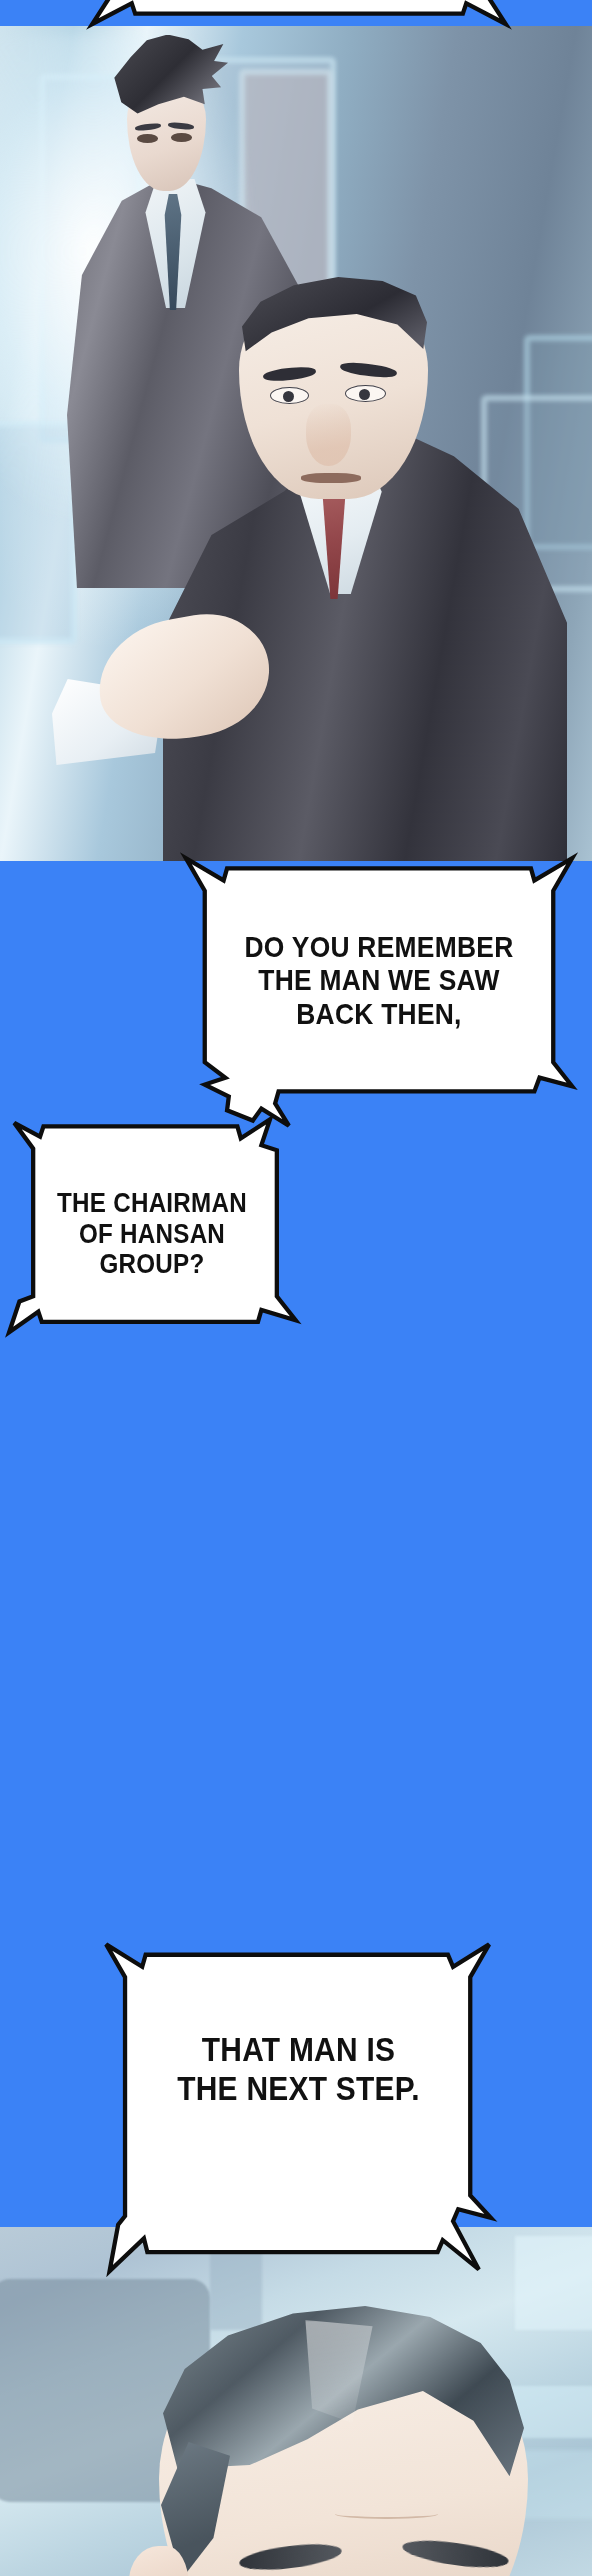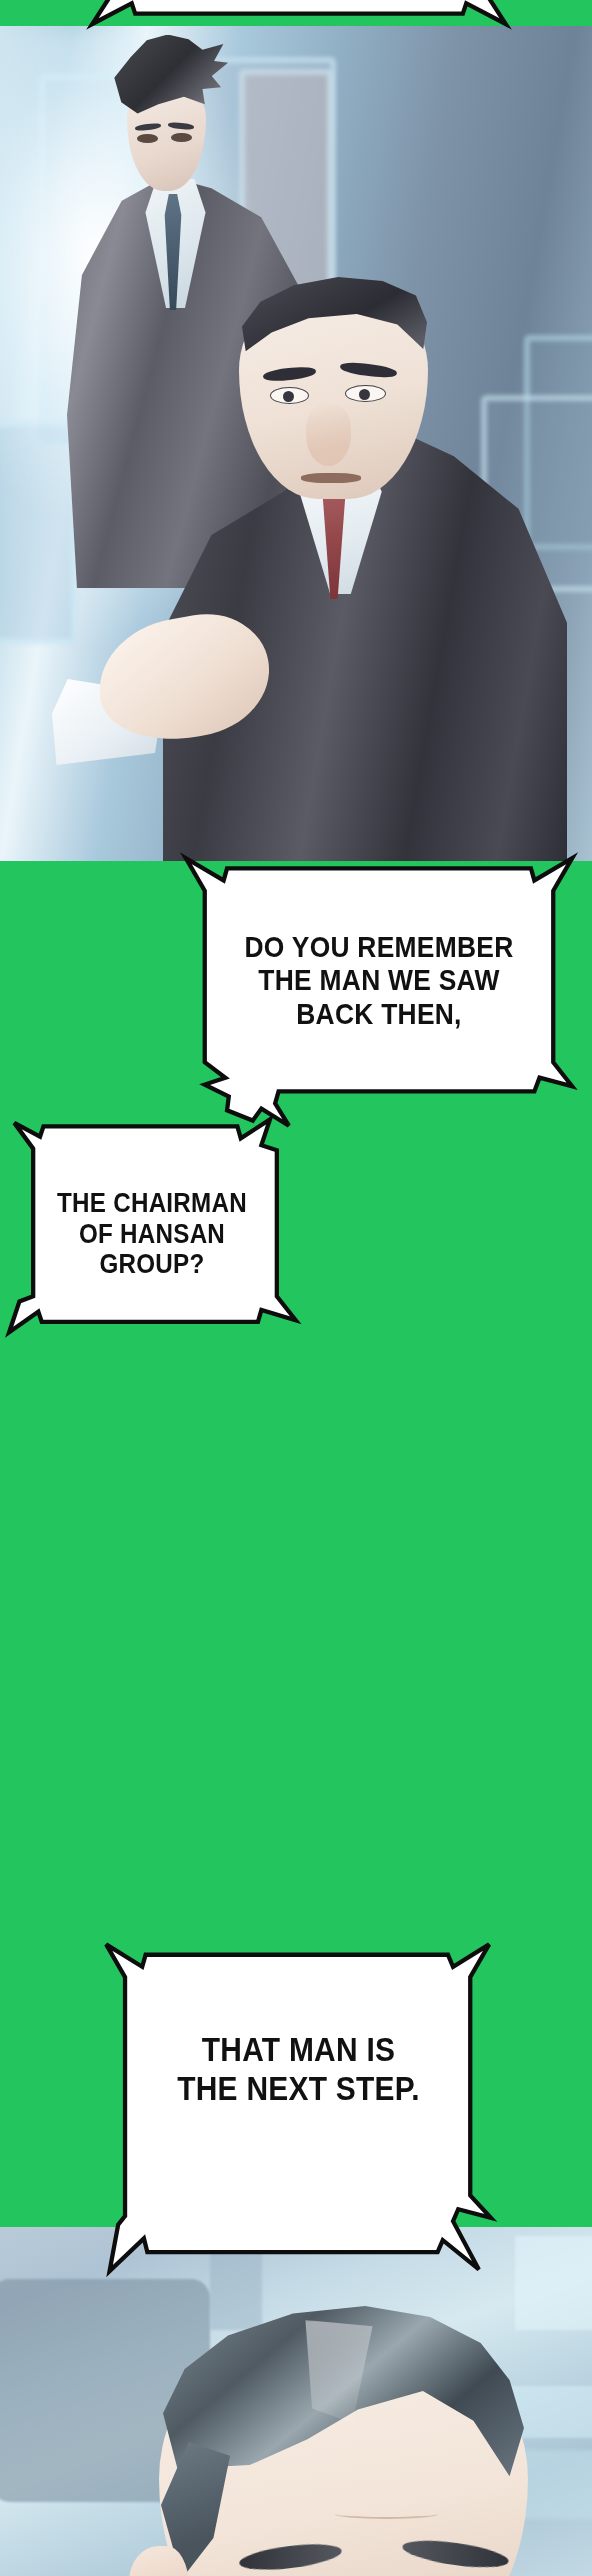--- a/index.html
+++ b/index.html
@@ -6,21 +6,21 @@
   * { margin:0; padding:0; box-sizing:border-box; }
   html, body {
     width:592px;
     background:#ffffff;
     font-family:"Liberation Sans", sans-serif;
   }
   .comic-page {
     position:relative;
     width:592px;
     height:2576px;
-    background:#22c55e;
+    background:#3b82f6;
     overflow:hidden;
   }
 
   
   .panel { position:absolute; left:0; width:592px; overflow:hidden; }
 
   
   #panel-1 { top:26px; height:835px; }
   .p1-bg {
     position:absolute; inset:0;

